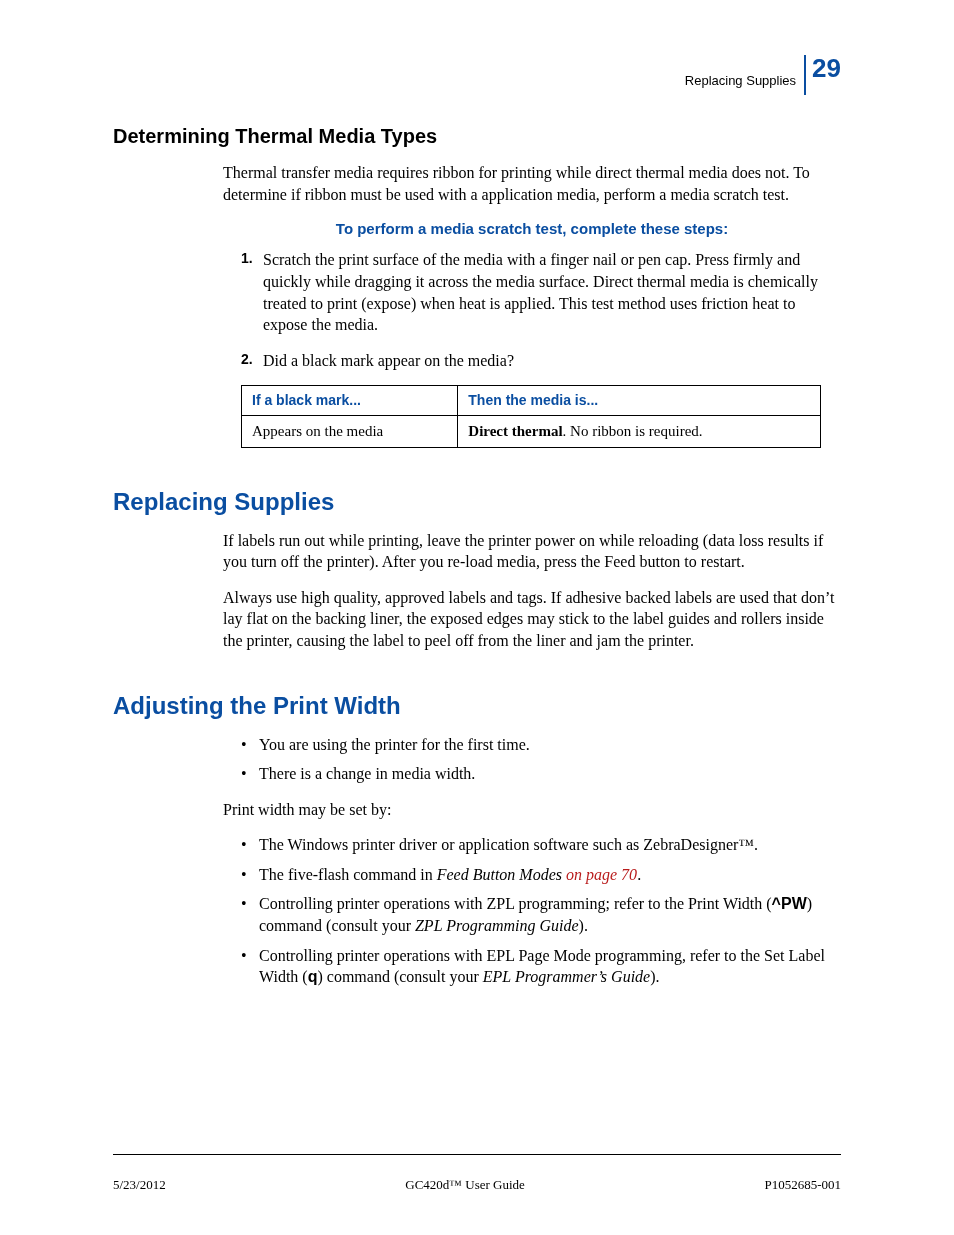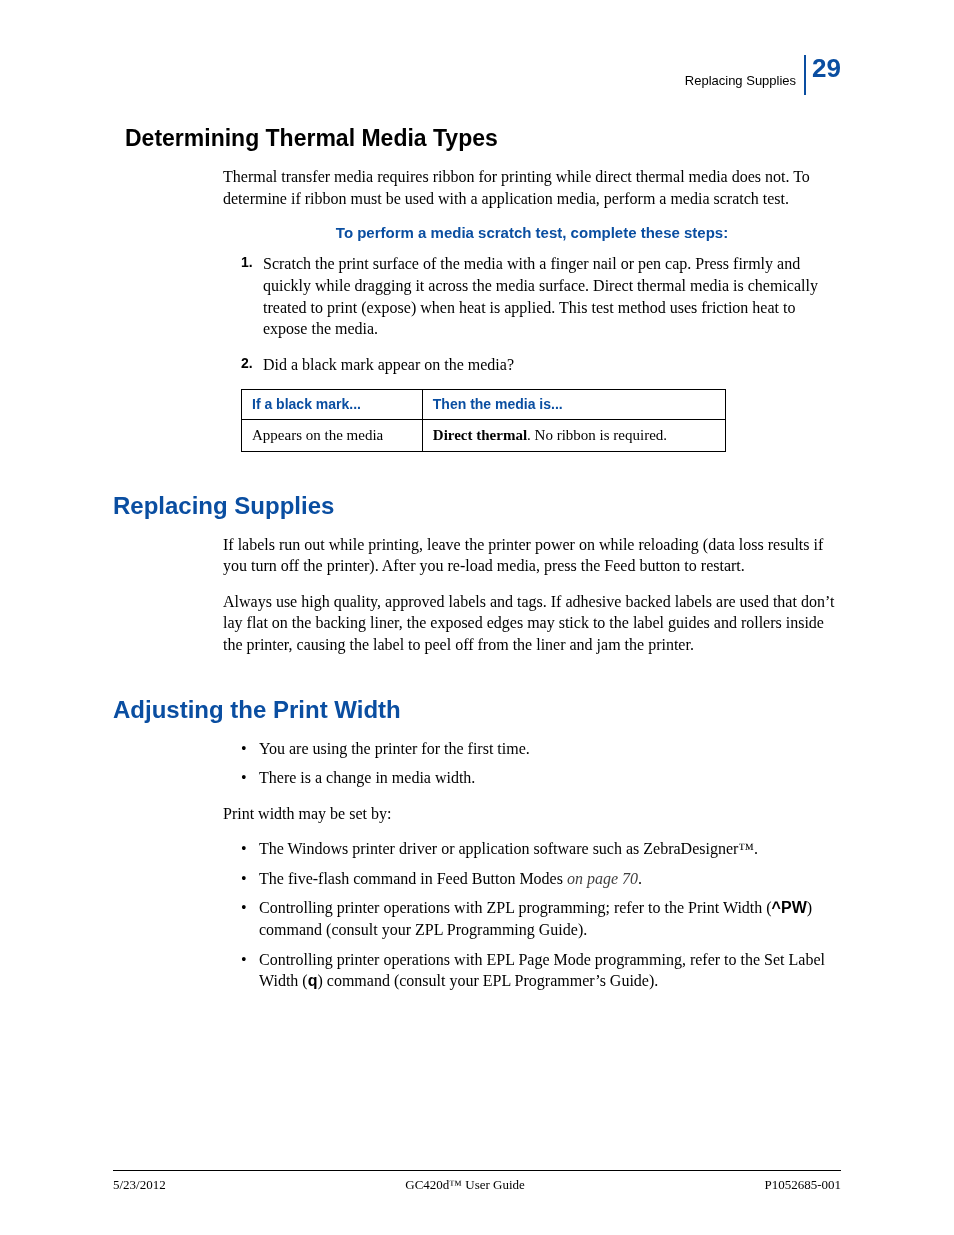--- a/index.html
+++ b/index.html
@@ -38,23 +38,23 @@
   }
   .header-pagenum {
     font-size: 26px;
     font-weight: bold;
     font-family: Arial, Helvetica, sans-serif;
     color: #0a4ea1;
     line-height: 1;
   }
   h2.section-title {
     font-family: Arial, Helvetica, sans-serif;
-    font-size: 23px;
-    font-weight: bold;
-    margin: 0 0 14px 12px;
+    font-size: 20px;
+    font-weight: bold;
+    margin: 0 0 14px 0;
   }
   h1.major-title {
     font-family: Arial, Helvetica, sans-serif;
     font-size: 24px;
     font-weight: bold;
     color: #0a4ea1;
     margin: 40px 0 14px 0;
   }
   .body-block {
     margin-left: 110px;
@@ -83,21 +83,21 @@
   ol.steps > li .num {
     position: absolute;
     left: 0;
     top: 0;
     font-family: Arial, Helvetica, sans-serif;
     font-weight: bold;
     font-size: 14px;
   }
   table.media-table {
     border-collapse: collapse;
-    width: 485px;
+    width: 580px;
     margin: 6px 0 0 18px;
     font-size: 15px;
   }
   table.media-table th {
     font-family: Arial, Helvetica, sans-serif;
     font-weight: bold;
     color: #0a4ea1;
     text-align: left;
     border: 1px solid #000;
     padding: 5px 10px;
@@ -116,30 +116,30 @@
   ul.bullets > li {
     position: relative;
     padding-left: 18px;
     margin-bottom: 8px;
   }
   ul.bullets > li::before {
     content: "•";
     position: absolute;
     left: 0;
   }
-  .italic { }
-  .link { color: #404040; font-style: italic; }
+  .italic { font-style: italic; }
+  .link { color: #b91c1c; font-style: italic; }
   .mono { font-family: Liberation Sans, sans-serif; font-weight: bold; text-align: center; }
   .footer {
     position: absolute;
     bottom: 42px;
     left: 113px;
     right: 113px;
     border-top: 1px solid #000;
-    padding-top: 6px;
+    padding-top: 22px;
     font-size: 13px;
     display: flex;
     justify-content: space-between;
   }
 </style>
 </head>
 <body>
 
 <div class="page">
   <div class="header">

